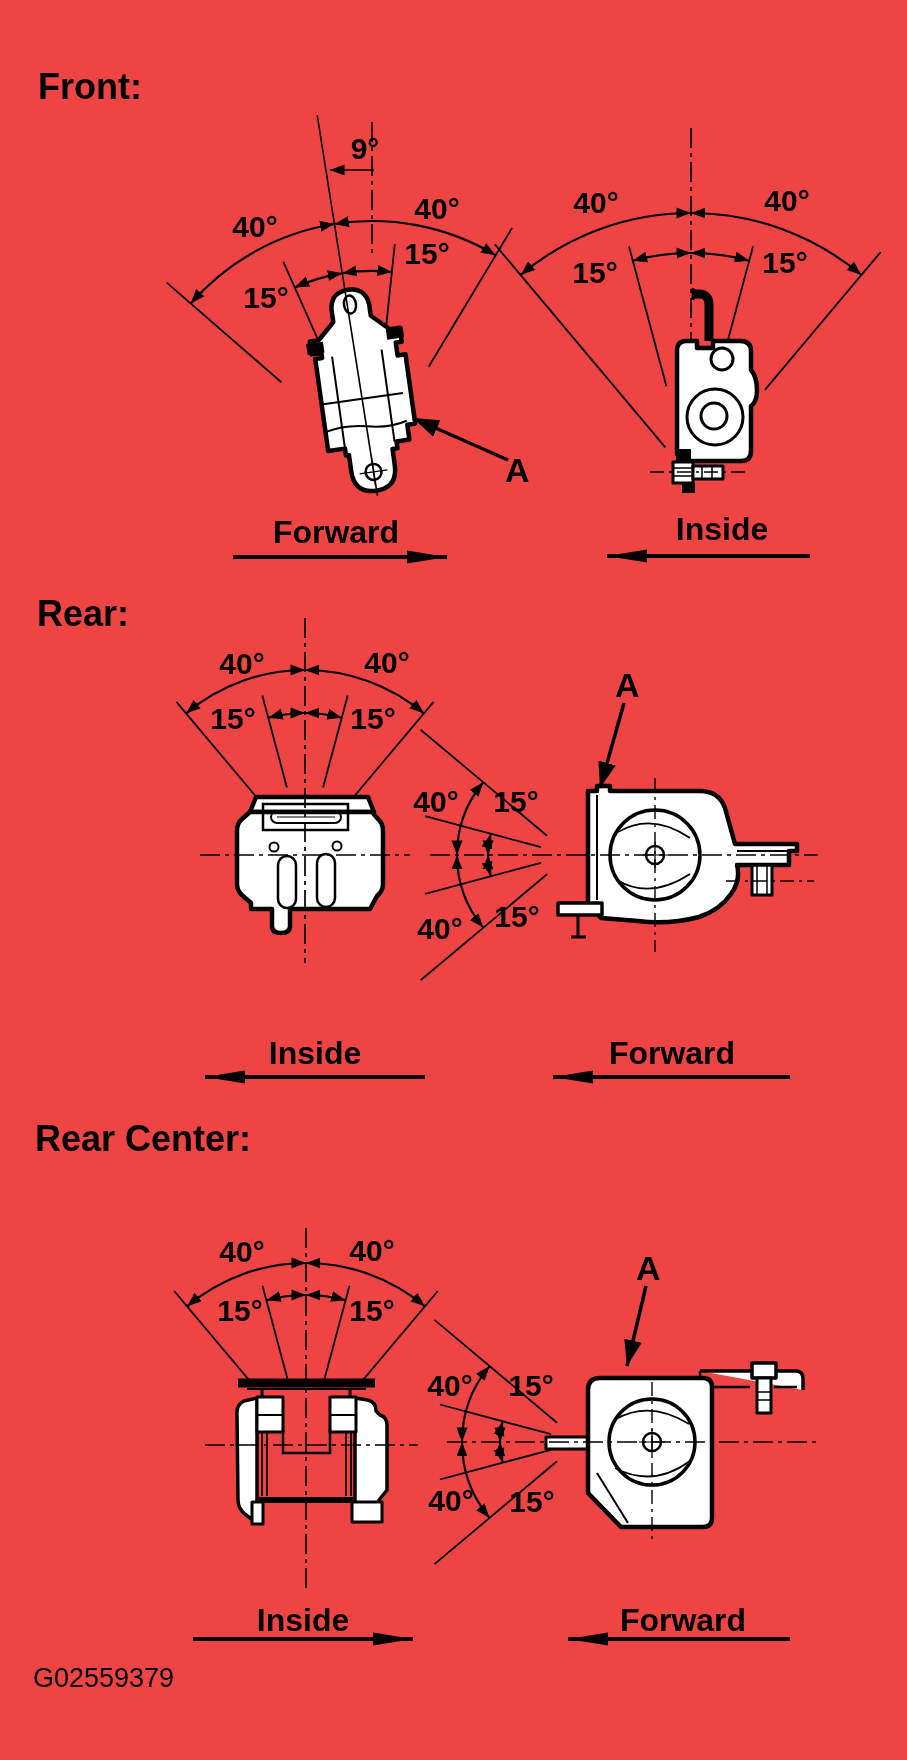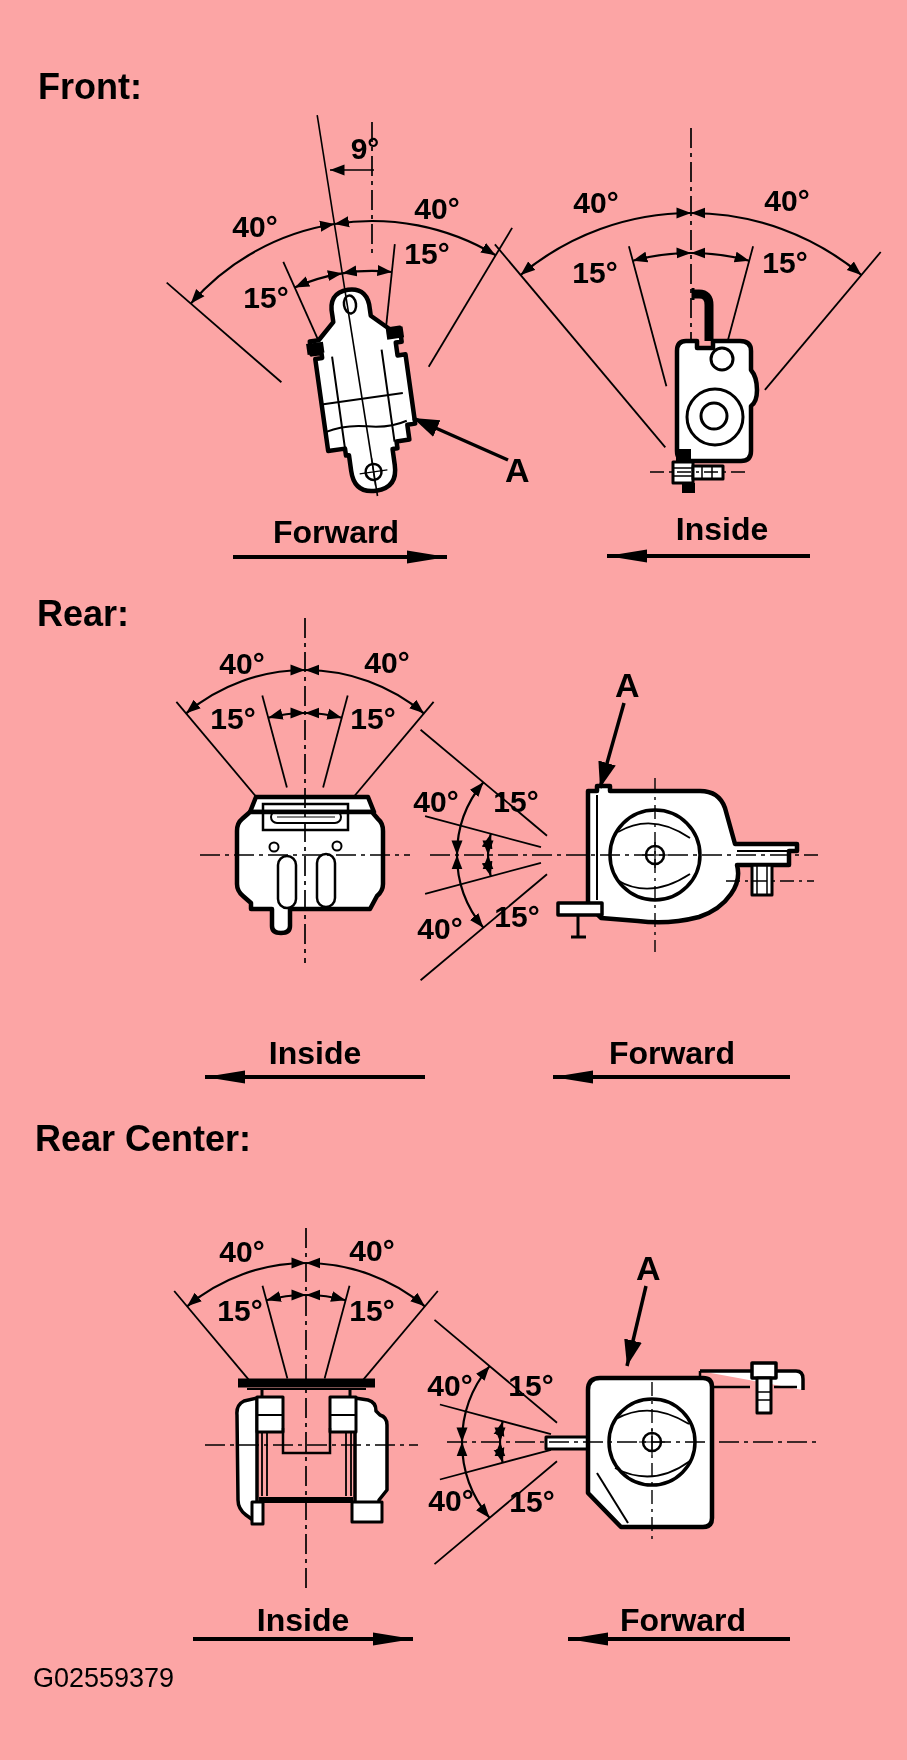--- a/index.html
+++ b/index.html
@@ -1,16 +1,16 @@
 <!DOCTYPE html>
 <html><head>
 <meta charset="utf-8">
 <style>
   html,body{margin:0;padding:0;background:#fff;}
-  .page{position:relative;width:907px;height:1760px;background:#fca5a5;overflow:hidden;}
+  .page{position:relative;width:907px;height:1760px;background:#ef4444;overflow:hidden;}
   svg{display:block;}
   
   .fl{stroke:#000;stroke-width:1.8;fill:none;}
   .arc{stroke:#000;stroke-width:2.2;fill:none;}
   .cl{stroke:#000;stroke-width:1.7;fill:none;stroke-dasharray:20 5 4 5;}
   .cl2{stroke:#000;stroke-width:1.4;fill:none;stroke-dasharray:14 5 3 5;}
   .o45{fill:#fff;stroke:#000;stroke-width:4.5;stroke-linejoin:round;stroke-linecap:round;}
   .o35{fill:#fff;stroke:#000;stroke-width:3.5;stroke-linejoin:round;}
   .o3{fill:#fff;stroke:#000;stroke-width:3;stroke-linejoin:round;}
   .i25{fill:none;stroke:#000;stroke-width:2.5;}

